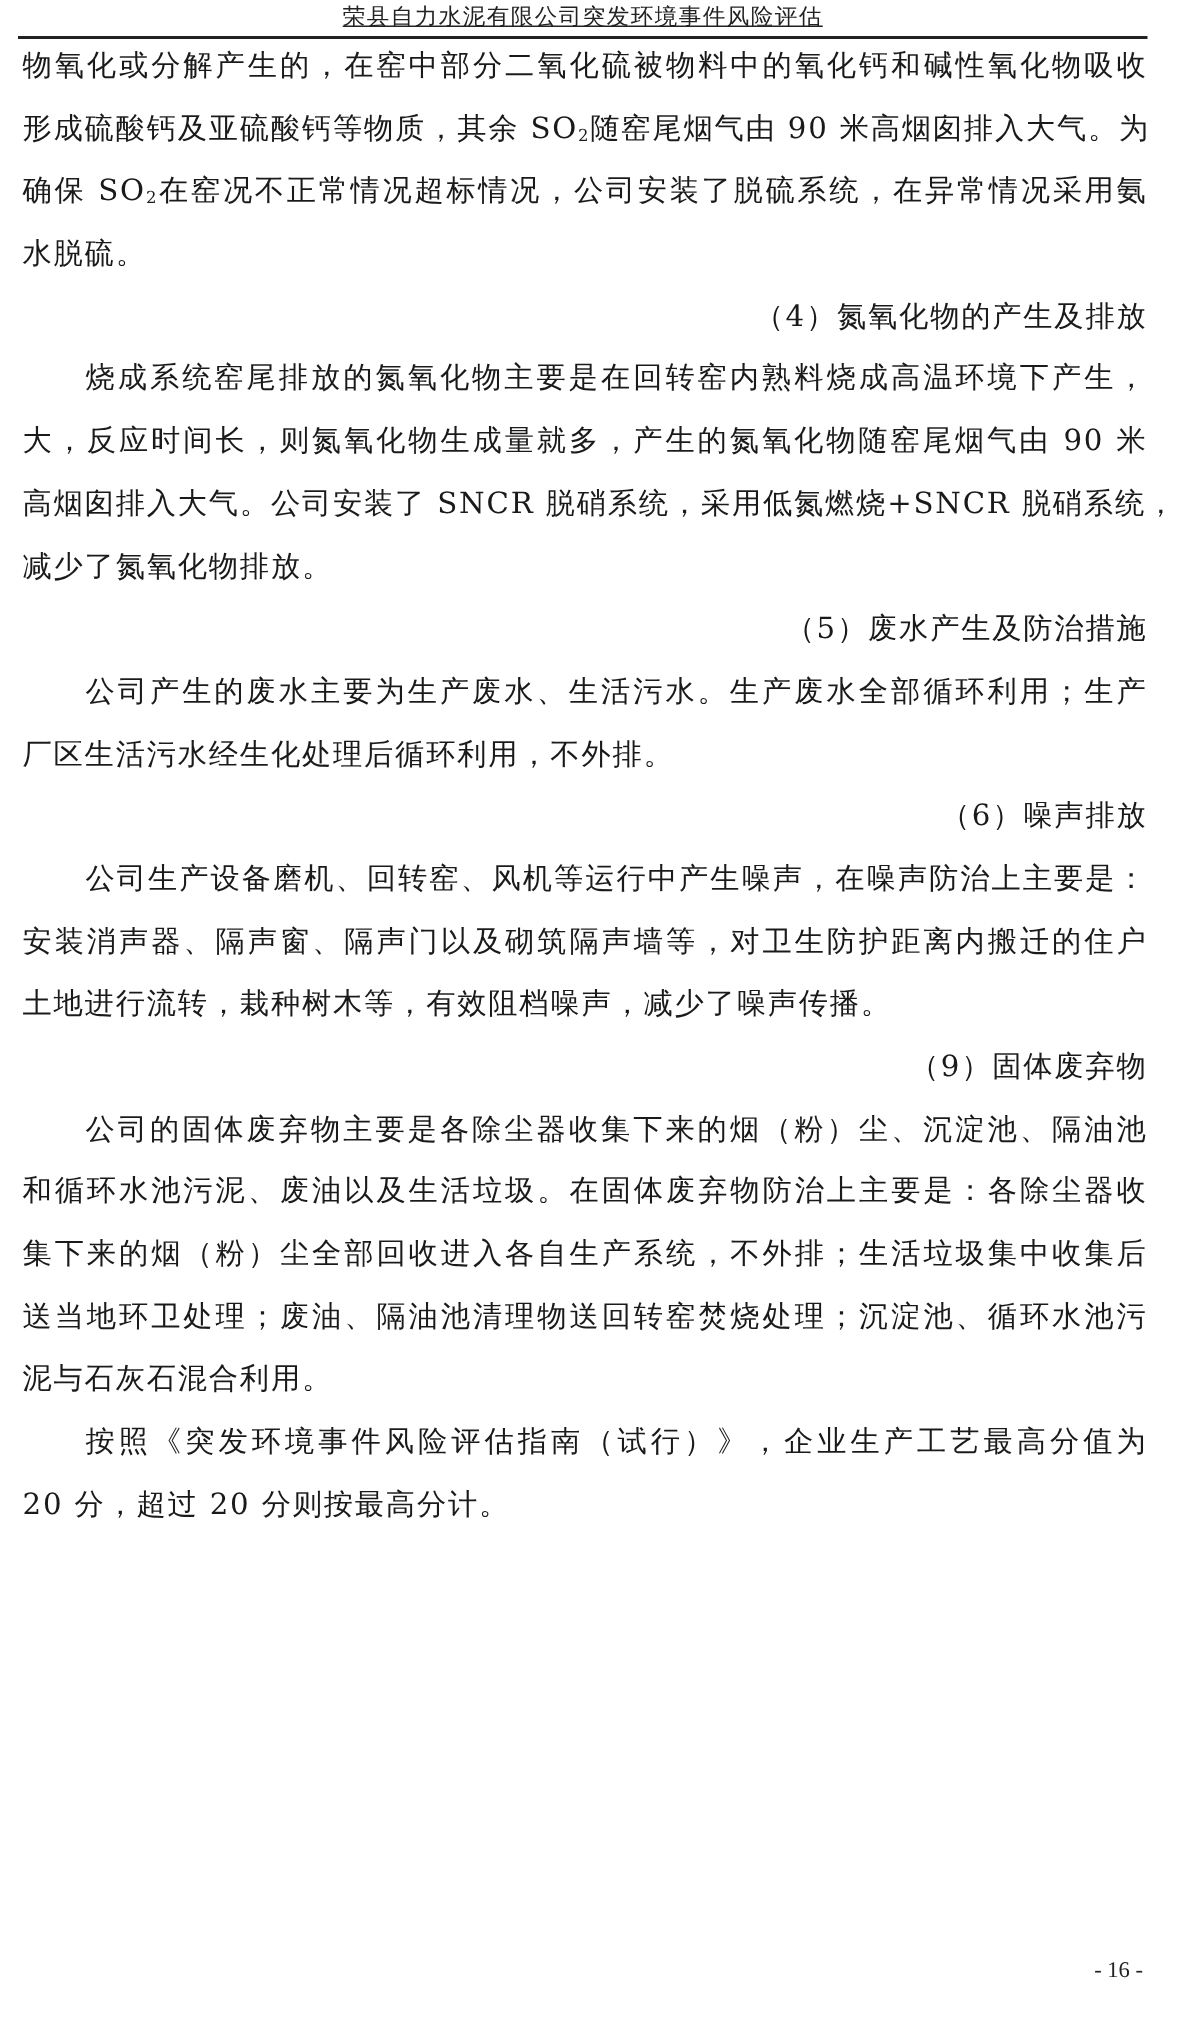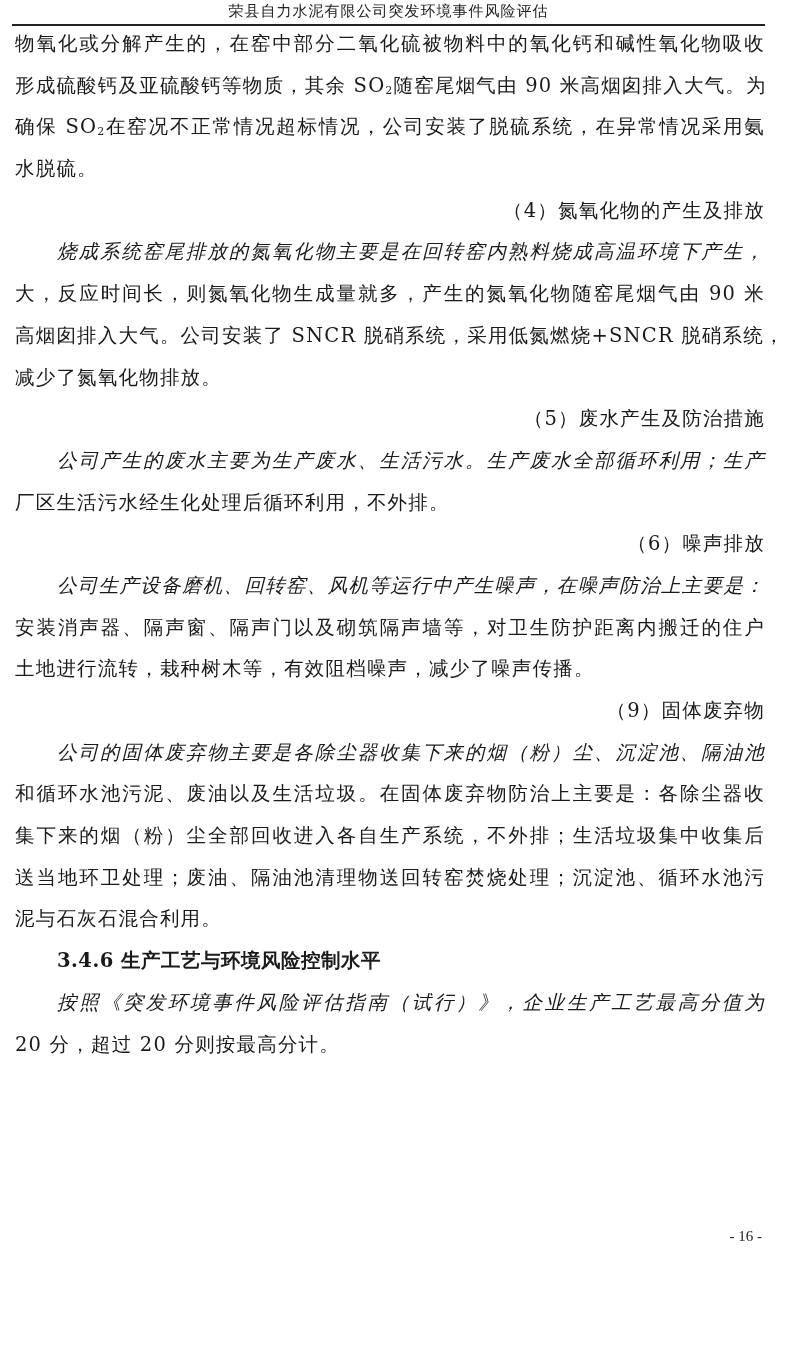--- a/index.html
+++ b/index.html
@@ -1,30 +1,30 @@
 <!DOCTYPE html>
 <html><head>
 <meta charset="utf-8">
 <style>
   html, body { margin: 0; padding: 0; background: #ffffff; }
   body { width: 800px; height: 1353px; position: relative; overflow: hidden;
          font-family: "DejaVu Serif", "Liberation Serif", serif; color: #1a1a1a; }
   .page-header { position: absolute; left: 12px; top: 0; width: 753px; height: 24px;
                  border-bottom: 2px solid #222; text-align: center; }
   .page-header span { font-size: 15px; line-height: 22px; letter-spacing: 1px; color: #222;
-                      font-family: "DejaVu Sans", "Liberation Sans", sans-serif; }
+                      font-family: "DejaVu Sans", "Liberation Sans", sans-serif; text-decoration: underline; }
   .content { position: absolute; left: 15px; top: 23px; width: 750px; }
   .line { height: 41.7px; line-height: 41.7px; font-size: 19.5px; white-space: nowrap;
           letter-spacing: 1.2px; }
-  .line.indent { padding-left: 42px; font-style: italic; }
+  .line.indent { padding-left: 42px; }
   .line.heading-sub { padding-left: 42px; text-align: right; }
   .line.heading-bold { padding-left: 42px; font-weight: bold; letter-spacing: 0.5px; }
   .justify { text-align: justify; text-align-last: justify; }
   sub { font-size: 11px; vertical-align: -2px; line-height: 0; }
-  .page-number { position: absolute; right: 38px; top: 1228px; font-size: 15px;
+  .page-number { position: absolute; right: 38px; top: 1306px; font-size: 15px;
                  font-family: "Liberation Serif", serif; color: #222; }
 </style>
 </head>
 <body>
 
 <div class="page-header">
   <span>荣县自力水泥有限公司突发环境事件风险评估</span>
 </div>
 
 <div class="content">
@@ -49,18 +49,17 @@
   <div class="line justify">安装消声器、隔声窗、隔声门以及砌筑隔声墙等，对卫生防护距离内搬迁的住户</div>
   <div class="line">土地进行流转，栽种树木等，有效阻档噪声，减少了噪声传播。</div>
 
   <div class="line heading-sub">（9）固体废弃物</div>
   <div class="line indent justify">公司的固体废弃物主要是各除尘器收集下来的烟（粉）尘、沉淀池、隔油池</div>
   <div class="line justify">和循环水池污泥、废油以及生活垃圾。在固体废弃物防治上主要是：各除尘器收</div>
   <div class="line justify">集下来的烟（粉）尘全部回收进入各自生产系统，不外排；生活垃圾集中收集后</div>
   <div class="line justify">送当地环卫处理；废油、隔油池清理物送回转窑焚烧处理；沉淀池、循环水池污</div>
   <div class="line">泥与石灰石混合利用。</div>
 
-  <div class="line heading-bold">3.4.6 生产工艺与环境风险控制水平</div>
   <div class="line indent justify">按照《突发环境事件风险评估指南（试行）》，企业生产工艺最高分值为</div>
   <div class="line">20 分，超过 20 分则按最高分计。</div>
 </div>
 
 <div class="page-number">- 16 -</div>
 
 </body></html>

